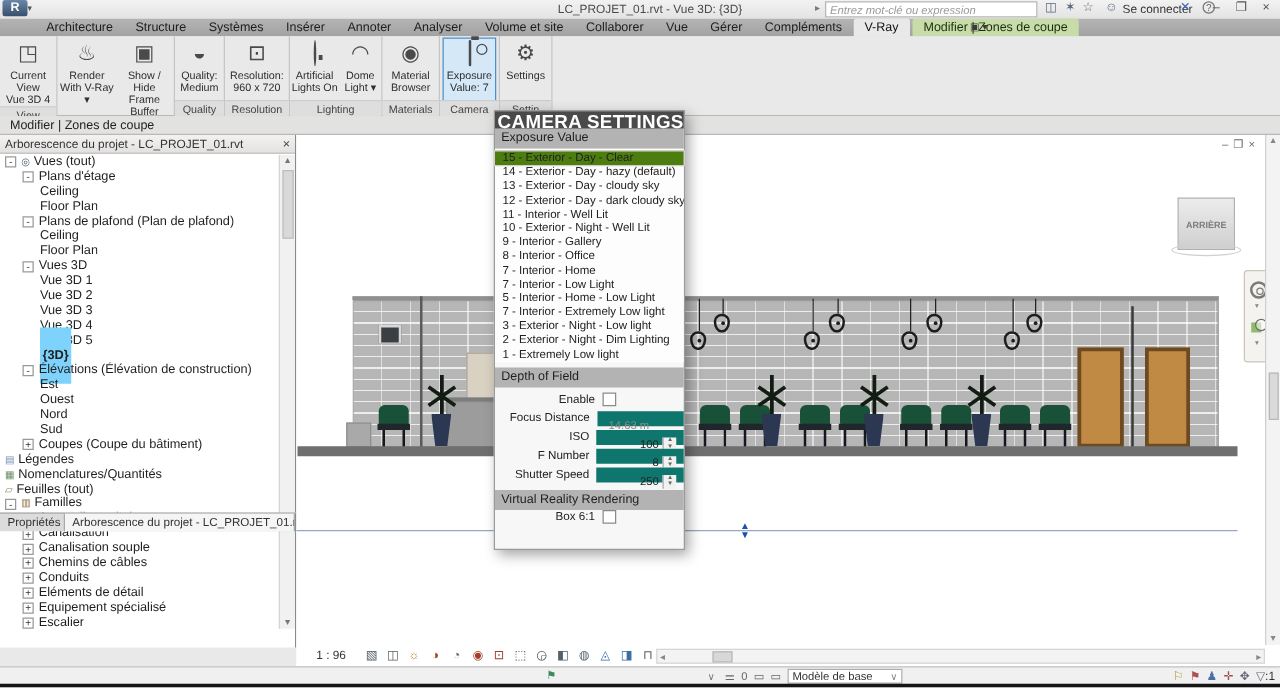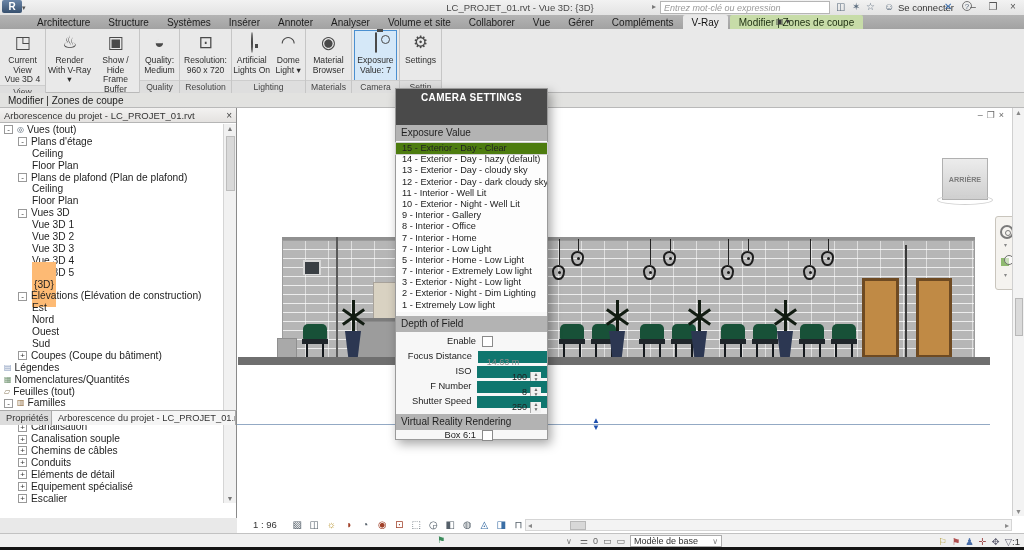--- a/index.html
+++ b/index.html
@@ -49,21 +49,21 @@
   #browser { position:absolute; left:0; top:108px; width:237px; height:410px; background:#fff; border-right:1px solid #8a8a8a; }
   #browser-hd { height:15px; background:linear-gradient(#f3f2f1,#e4e2e0); border-bottom:1px solid #b5b5b5; font-size:9.5px; color:#333; line-height:15px; padding:0 4px; display:flex; justify-content:space-between; }
   #browser-hd .x { color:#444; font-size:10px; }
   #tree { position:absolute; top:16px; left:0; right:13px; bottom:0; overflow:hidden; }
   .trow { height:11.9px; line-height:11.9px; font-size:10.2px; color:#1e1e1e; white-space:nowrap; display:flex; align-items:center; }
   .trow .exp { display:inline-block; width:9px; height:9px; border:1px solid #999; background:#fff; color:#333; font-size:8px; line-height:7px; text-align:center; margin-right:4px; flex:none; }
   .trow .exp:empty { display:none; }
   .trow .ticon { font-size:8px; margin-right:3px; }
   .trow .ticon:empty { display:none; }
   .trow .tlabel { overflow:hidden; }
-  .trow.sel .tlabel { background:#fdba74; font-weight:normal; padding:17px 2px; }
+  .trow.sel .tlabel { background:#7dd3fc; font-weight:bold; padding:17px 2px; }
   #tree-sb { position:absolute; top:16px; right:0; bottom:15px; width:13px; background:#f1f1f1; border-left:1px solid #d5d5d5; font-size:7px; color:#777; text-align:center; }
   #tree-sb .thumb { position:absolute; left:2px; top:12px; width:9px; height:55px; background:#d9d9d9; border:1px solid #bdbdbd; }
   #tree-sb .up { position:absolute; top:1px; left:0; right:0; }
   #tree-sb .dn { position:absolute; bottom:1px; left:0; right:0; }
   #browser-tabs { position:absolute; left:0; top:410px; width:237px; height:15px; background:#dcdcdc; display:flex; font-size:9.3px; border-right:1px solid #8a8a8a; border-top:1px solid #aaa; }
   .btab { padding:0 6px; line-height:14px; color:#333; border-right:1px solid #aaa; white-space:nowrap; overflow:hidden; }
   .btab.active { background:#f5f5f5; }
 
   
   #canvas { position:absolute; left:237px; top:108px; width:787px; height:425px; background:#fff; overflow:hidden; }
@@ -116,21 +116,21 @@
   
   #vcb { position:absolute; left:16px; top:408px; height:16px; display:flex; align-items:center; font-size:9.5px; color:#333; }
   #vcb .scale { margin-right:12px; }
   .vcb-ico { width:17px; text-align:center; font-size:10px; color:#55606a; }
   #cv-sb-b { position:absolute; left:288px; top:411px; width:487px; height:12px; background:#f3f3f3; border:1px solid #d5d5d5; font-size:8px; color:#888; }
   #cv-sb-b .thumb { position:absolute; left:44px; top:1px; width:16px; height:9px; background:#d8d8d8; border:1px solid #b8b8b8; }
   #cv-sb-b .la { position:absolute; left:2px; top:1px; } #cv-sb-b .ra { position:absolute; right:2px; top:1px; }
 
   
   #campanel { position:absolute; left:395px; top:88px; width:153px; height:352px; background:#f7f7f7; border:1px solid #9a9a9a; box-shadow:3px 4px 10px rgba(0,0,0,.35); z-index:50; }
-  #campanel .hd { height:36px; background:#4a4a4a; color:#fff; font-size:10px; font-weight:bold; text-align:center; line-height:18px; letter-spacing:.3px; }
+  #campanel .hd { height:14px; background:#4a4a4a; color:#fff; font-size:15px; font-weight:bold; text-align:right; line-height:18px; letter-spacing:.3px; }
   #campanel .secbar { height:16px; background:#b3b3b3; color:#1f1f1f; font-size:10px; line-height:16px; padding-left:5px; }
   #evlist { background:#fdfdfd; height:171px; padding-top:2px; }
   .evrow { height:11.2px; line-height:11.2px; font-size:9.2px; color:#222; padding-left:6px; white-space:nowrap; overflow:hidden; }
   .evrow.hover { background:#4d7c0f; outline:1px solid #cfcfcf; }
   .frow { height:15px; display:flex; align-items:flex-start; font-size:9.3px; color:#222; }
   .frow .flabel { width:86px; text-align:right; padding-right:6px; }
   .cbx { width:11px; height:11px; background:#fff; border:1px solid #8a8a8a; }
   .fin { width:72px; height:12px; border:6px solid #0f766e; background:#fff; font-size:9px; color:#222; line-height:11px; padding:0 3px; }
   .fin.dis { background:#efefef; color:#8a8a8a; }
   .fin.num { text-align:right; padding-right:14px; position:relative; }
@@ -351,26 +351,26 @@
         <span class="tlabel">Élévations (Élévation de construction)</span>
       </div>
 
       <div class="trow" style="padding-left: 32px;">
 
         <span class="tlabel">Est</span>
       </div>
 
       <div class="trow" style="padding-left: 32px;">
 
+        <span class="tlabel">Ouest</span>
+      </div>
+
+      <div class="trow" style="padding-left: 32px;">
+
         <span class="tlabel">Nord</span>
-      </div>
-
-      <div class="trow" style="padding-left: 32px;">
-
-        <span class="tlabel">Ouest</span>
       </div>
 
       <div class="trow" style="padding-left: 32px;">
 
         <span class="tlabel">Sud</span>
       </div>
 
       <div class="trow" style="padding-left: 18px;">
         <span class="exp">+</span>
 

